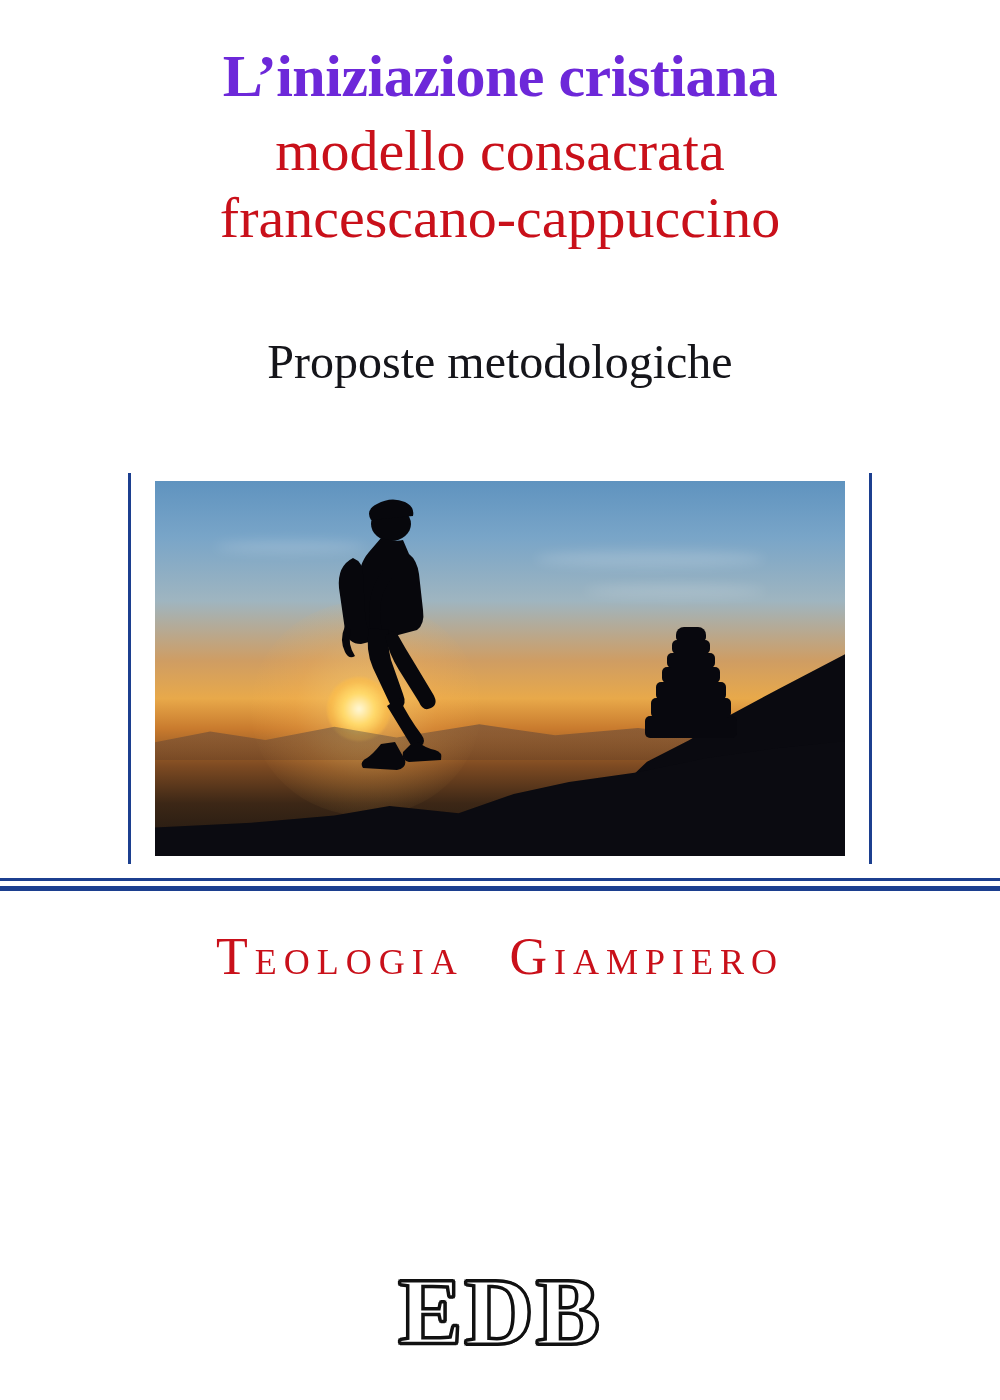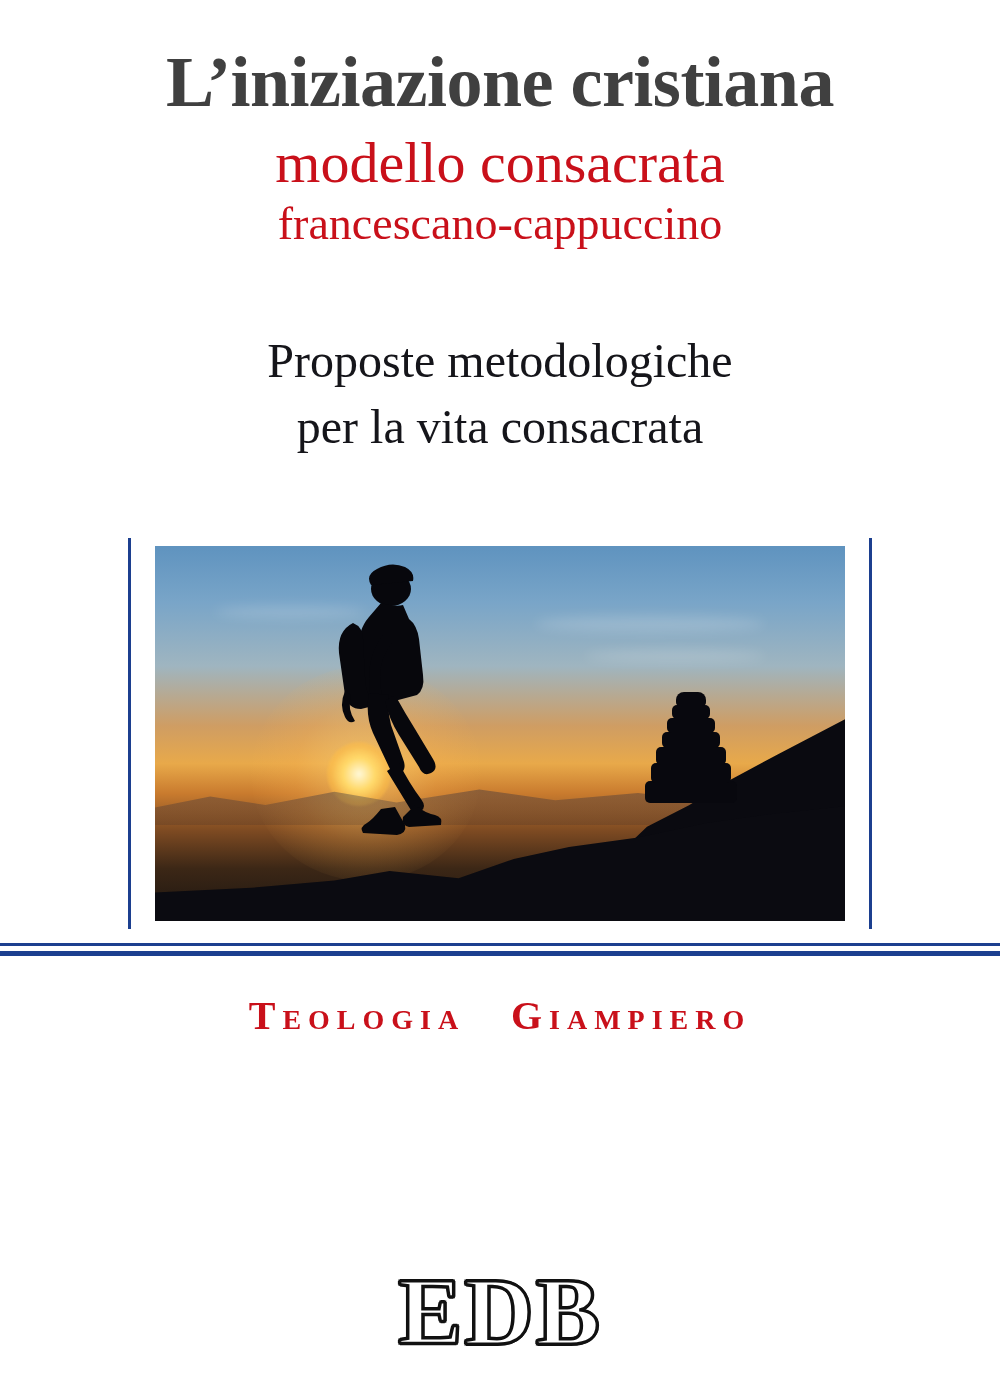--- a/index.html
+++ b/index.html
@@ -35,35 +35,35 @@
   }
 
   
   .title-block {
     margin-top: 46px;
     width: 100%;
     text-align: center;
     color: #c00d10;
   }
   .title-main {
-    font-size: 72px;
+    font-size: 60px;
     line-height: 1.02;
     font-weight: 700;
     letter-spacing: -0.5px;
-    color: #404040;
+    color: #6d28d9;
   }
   .title-sub1 {
     font-size: 58px;
     line-height: 1.12;
     margin-top: 12px;
     font-weight: 400;
     color: #c9101a;
   }
   .title-sub2 {
-    font-size: 46px;
+    font-size: 58px;
     line-height: 1.12;
     margin-top: 2px;
     font-weight: 400;
     color: #c9101a;
   }
 
   
   .subtitle {
     margin-top: 78px;
     text-align: center;
@@ -215,21 +215,21 @@
   .series {
     margin-top: 36px;
     text-align: center;
     color: #c9101a;
     font-size: 33px;
     letter-spacing: 7px;
     font-variant: small-caps;
     font-weight: 400;
     font-family: "Liberation Serif", serif;
   }
-  .series .big { font-size: 40px; font-weight: bold; }
+  .series .big { font-size: 52px; }
 
   
   .logo-wrap {
     position: absolute;
     left: 0; right: 0;
     bottom: 40px;
     display: flex;
     justify-content: center;
   }
   .logo {
@@ -252,21 +252,20 @@
 
 
   <div class="title-block">
     <div class="title-main">L’iniziazione cristiana</div>
     <div class="title-sub1">modello consacrata</div>
     <div class="title-sub2">francescano-cappuccino</div>
   </div>
 
   <div class="subtitle">
     <div>Proposte metodologiche</div>
-    <div>per la vita consacrata</div>
   </div>
 
   <div class="image-wrap">
     <div class="image-rules left"></div>
     <div class="image-rules right"></div>
 
     <div class="photo">
       <div class="sky"></div>
       <div class="sun-glow"></div>
       <div class="sun"></div>

